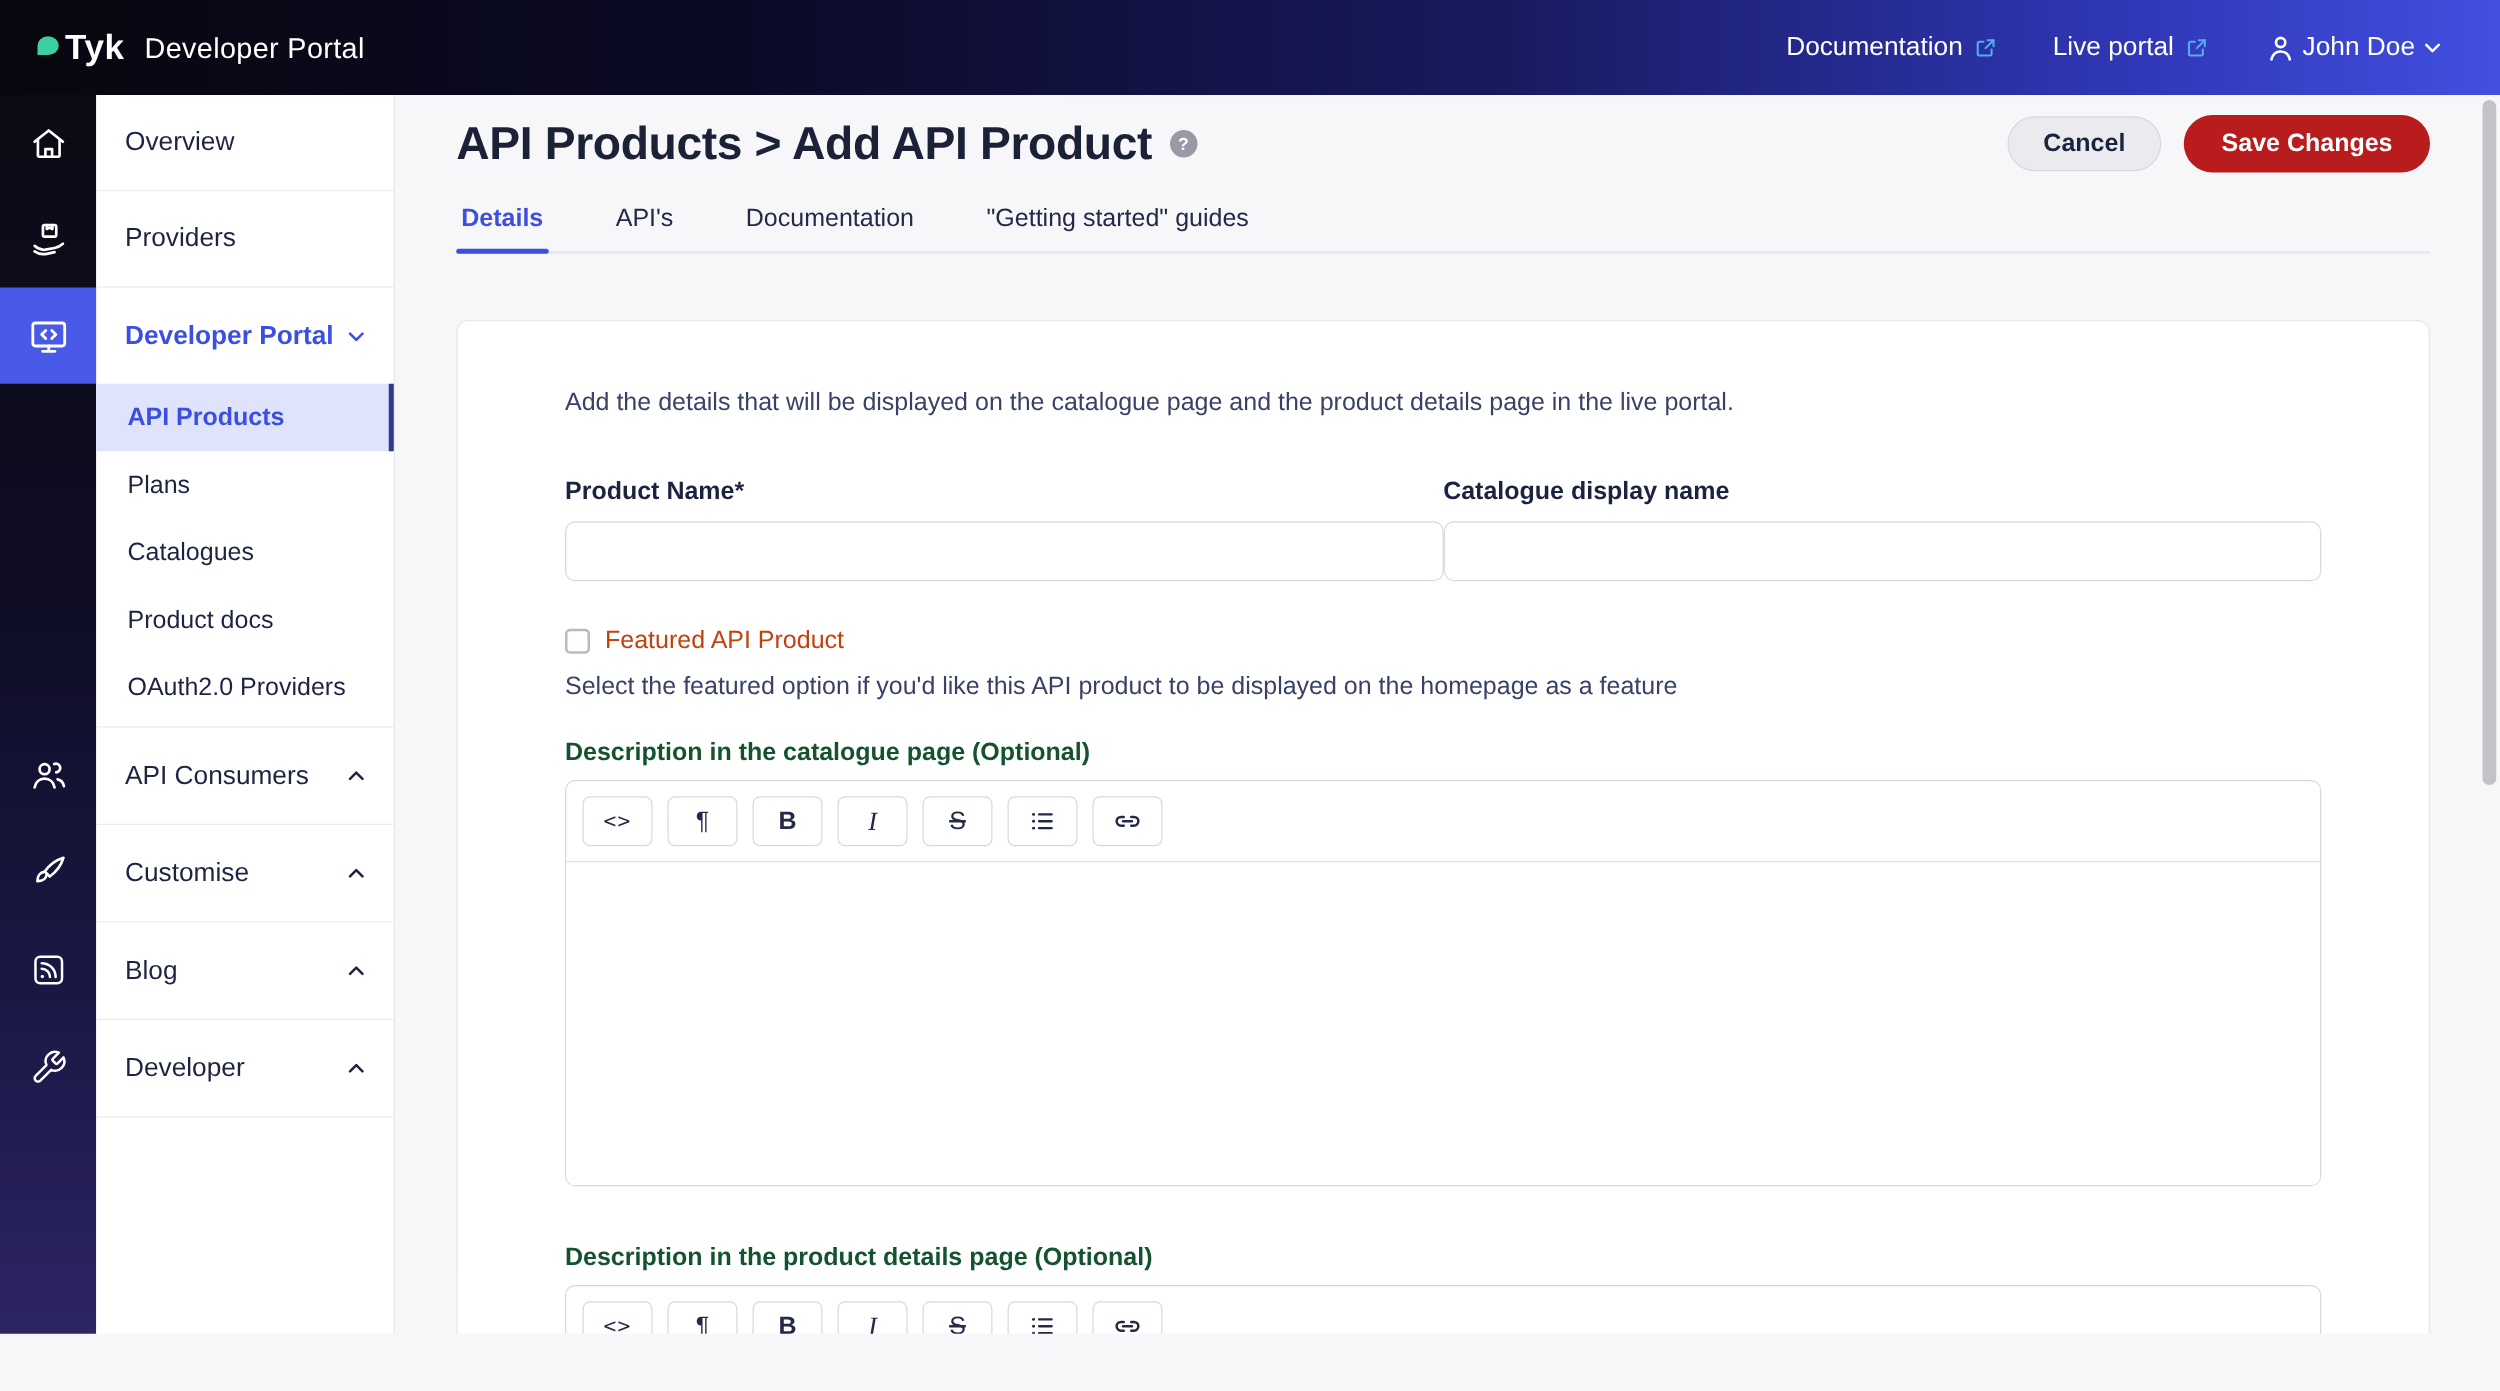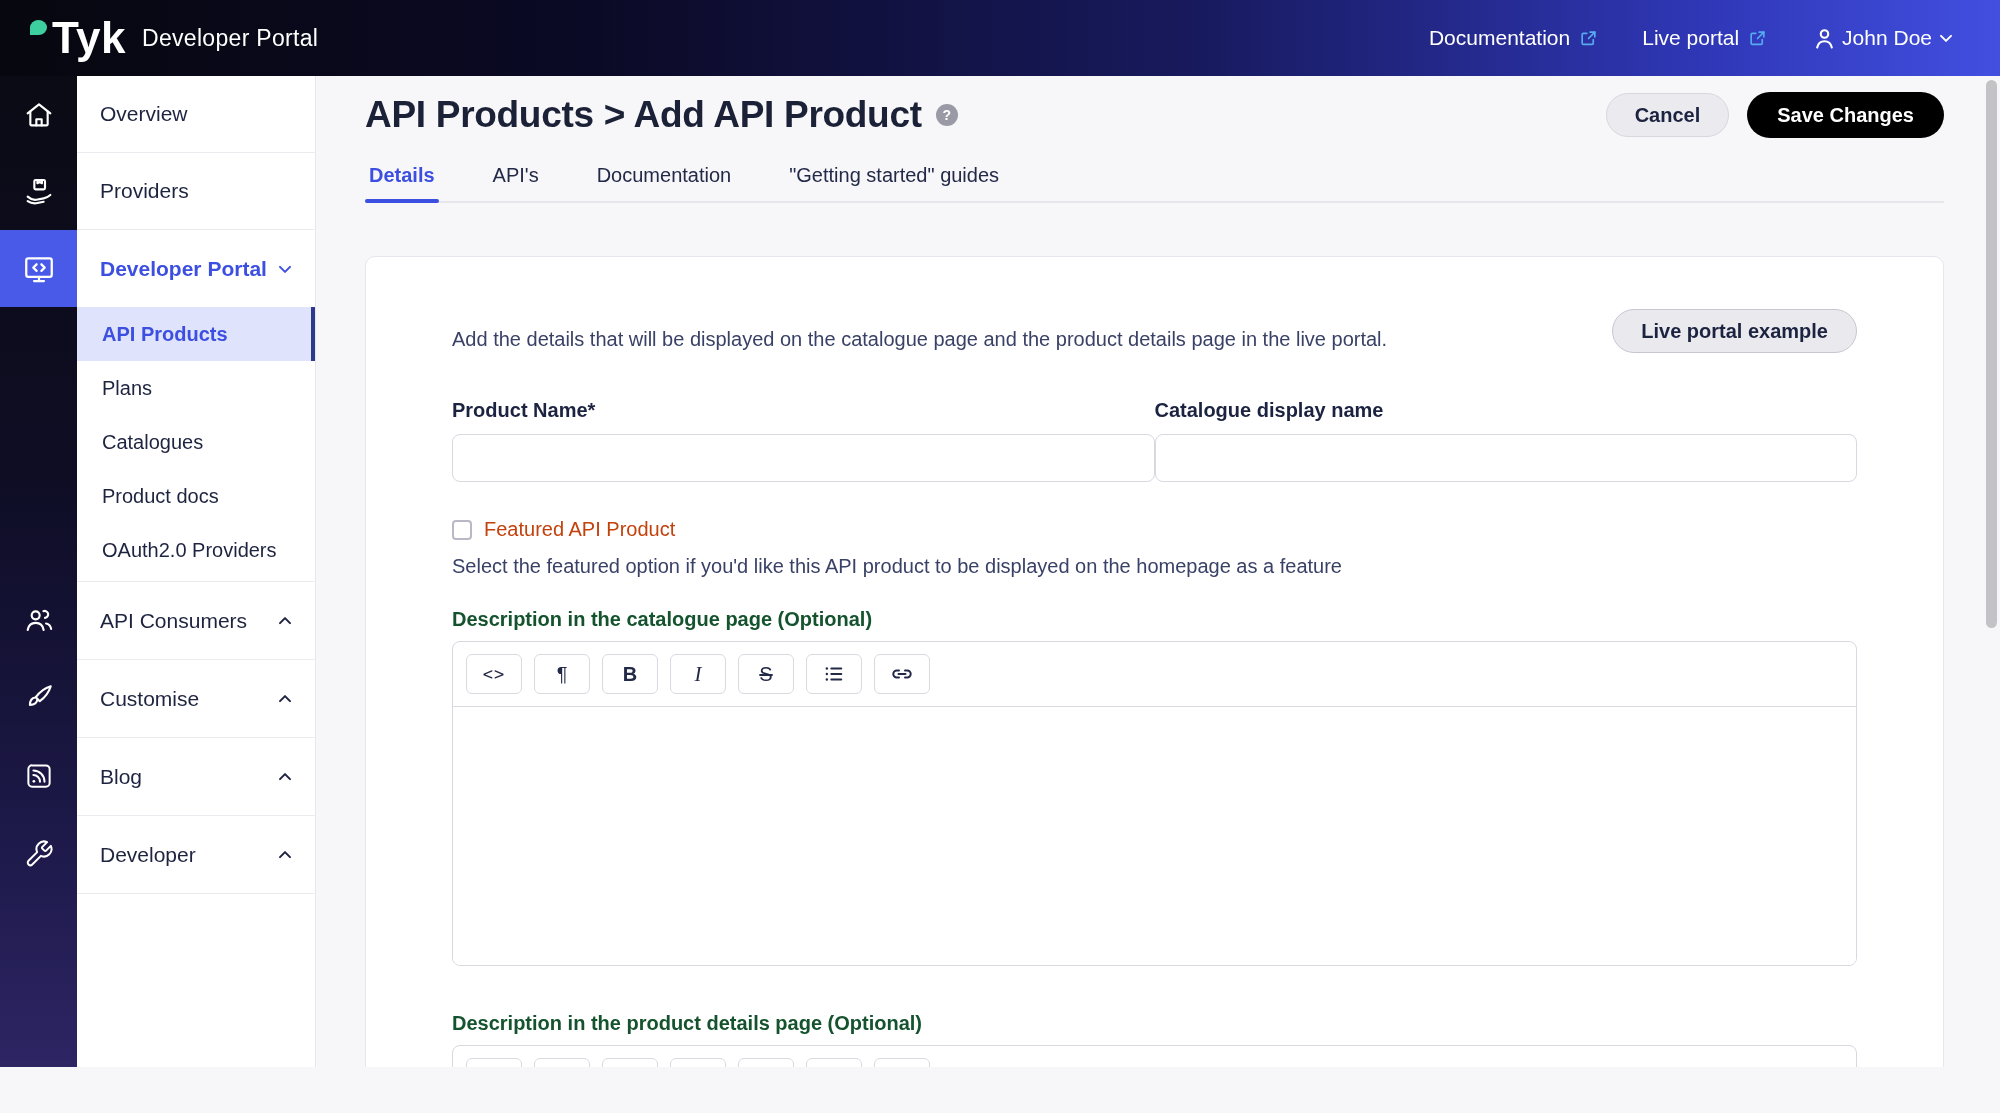--- a/index.html
+++ b/index.html
@@ -7,21 +7,21 @@
   body { font-family:"Liberation Sans", sans-serif; }
   .app { position:relative; width:2000px; height:1113px; overflow:hidden; background:#f7f7f9; }
 
   
   .topbar { height:76px; display:flex; align-items:center; padding:0 44px 0 30px;
     background:linear-gradient(90deg,#07070f 0%,#0b0a26 30%,#181a5e 60%,#2f37b6 85%,#424fe0 100%); }
   .brand { display:flex; align-items:center; gap:16px; }
   .logo-wrap { position:relative; padding-left:22px; }
   .logo-leaf { position:absolute; left:0; top:7px; width:17px; height:15px; background:#3ecfa0;
     border-radius:55% 55% 55% 0; }
-  .logo-text { color:#fff; font-size:44px; font-weight:700; letter-spacing:.5px; }
+  .logo-text { color:#fff; font-size:28px; font-weight:700; letter-spacing:.5px; }
   .brand-suffix { color:#fff; font-size:23px; font-weight:400; letter-spacing:.3px; }
   .topbar-right { margin-left:auto; display:flex; align-items:center; gap:44px; }
   .top-link { display:flex; align-items:center; gap:9px; color:#fff; font-size:21px; font-weight:500; cursor:pointer; }
   .user-menu { display:flex; align-items:center; gap:4px; color:#fff; font-size:21px; font-weight:500; cursor:pointer; }
   svg.ic { display:block; }
 
   
   .body { display:flex; height:991px; }
 
   
@@ -49,21 +49,21 @@
   
   .main { flex:1 1 auto; background:#f7f7f9; overflow:hidden; }
   .page-header { display:flex; align-items:center; padding:16px 56px 0 49px; }
   .title-wrap { display:flex; align-items:center; gap:14px; }
   .page-title { font-size:37px; font-weight:700; color:#1b2136; letter-spacing:-.3px; }
   .help-dot { width:22px; height:22px; border-radius:50%; background:#9a9aa6; color:#fff;
     font-size:14px; font-weight:700; display:flex; align-items:center; justify-content:center; cursor:pointer; }
   .header-actions { margin-left:auto; display:flex; align-items:center; gap:18px; }
   .btn-cancel { height:44px; padding:0 28px; border-radius:22px; background:#ebebef; border:1px solid #d7d7de;
     color:#1c2340; font-size:20px; font-weight:600; font-family:inherit; cursor:pointer; }
-  .btn-save { height:46px; padding:0 30px; border-radius:23px; background:#000000; border:none;
+  .btn-save { height:46px; padding:0 30px; border-radius:23px; background:#b91c1c; border:none;
     color:#fff; font-size:20px; font-weight:700; font-family:inherit; cursor:pointer; }
 
   .tabs { display:flex; gap:50px; margin:20px 56px 0 49px; border-bottom:2px solid #e6e6ec; }
   .tab { position:relative; padding:6px 4px 14px 4px; font-size:20px; font-weight:500; color:#232a48; cursor:pointer; }
   .tab.active { color:#3c4fe0; font-weight:700; }
   .tab.active::after { content:""; position:absolute; left:0; right:0; bottom:-2px; height:4px;
     border-radius:2px; background:#3c4fe0; }
 
   .card { margin:53px 56px 0 49px; background:#fff; border:1px solid #e6e6ec; border-radius:10px;
     padding:52px 86px 60px 86px; }
@@ -273,21 +273,20 @@
         <div class="tab active">Details</div>
         <div class="tab">API's</div>
         <div class="tab">Documentation</div>
         <div class="tab">"Getting started" guides</div>
       </div>
 
       <div class="card">
 
         <div class="intro-row">
           <div class="intro-text">Add the details that will be displayed on the catalogue page and the product details page in the live portal.</div>
-          <button class="btn-example">Live portal example</button>
         </div>
 
         <div class="form-grid">
           <div>
             <div class="field-label">Product Name*</div>
             <input class="text-input" type="text" placeholder="" style="">
           </div>
           <div>
             <div class="field-label">Catalogue display name</div>
             <input class="text-input" type="text" placeholder="" style="">

